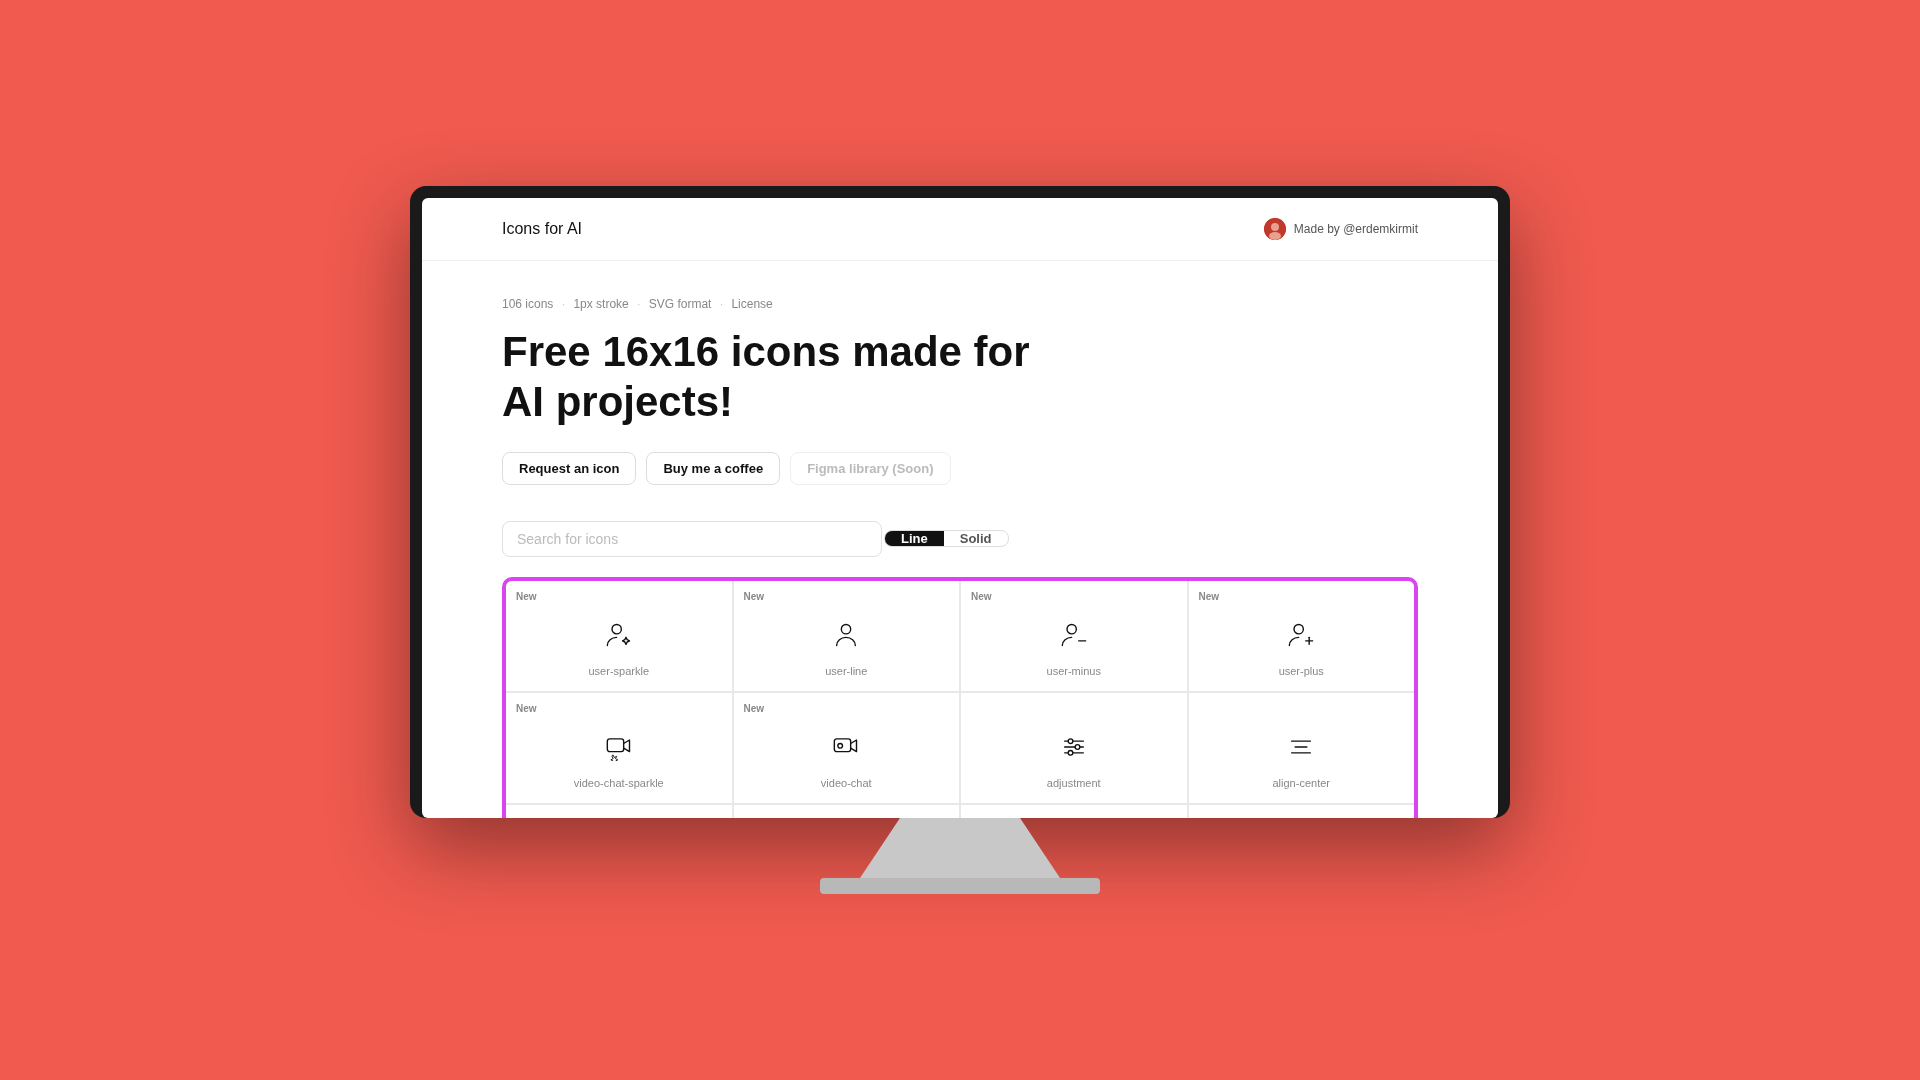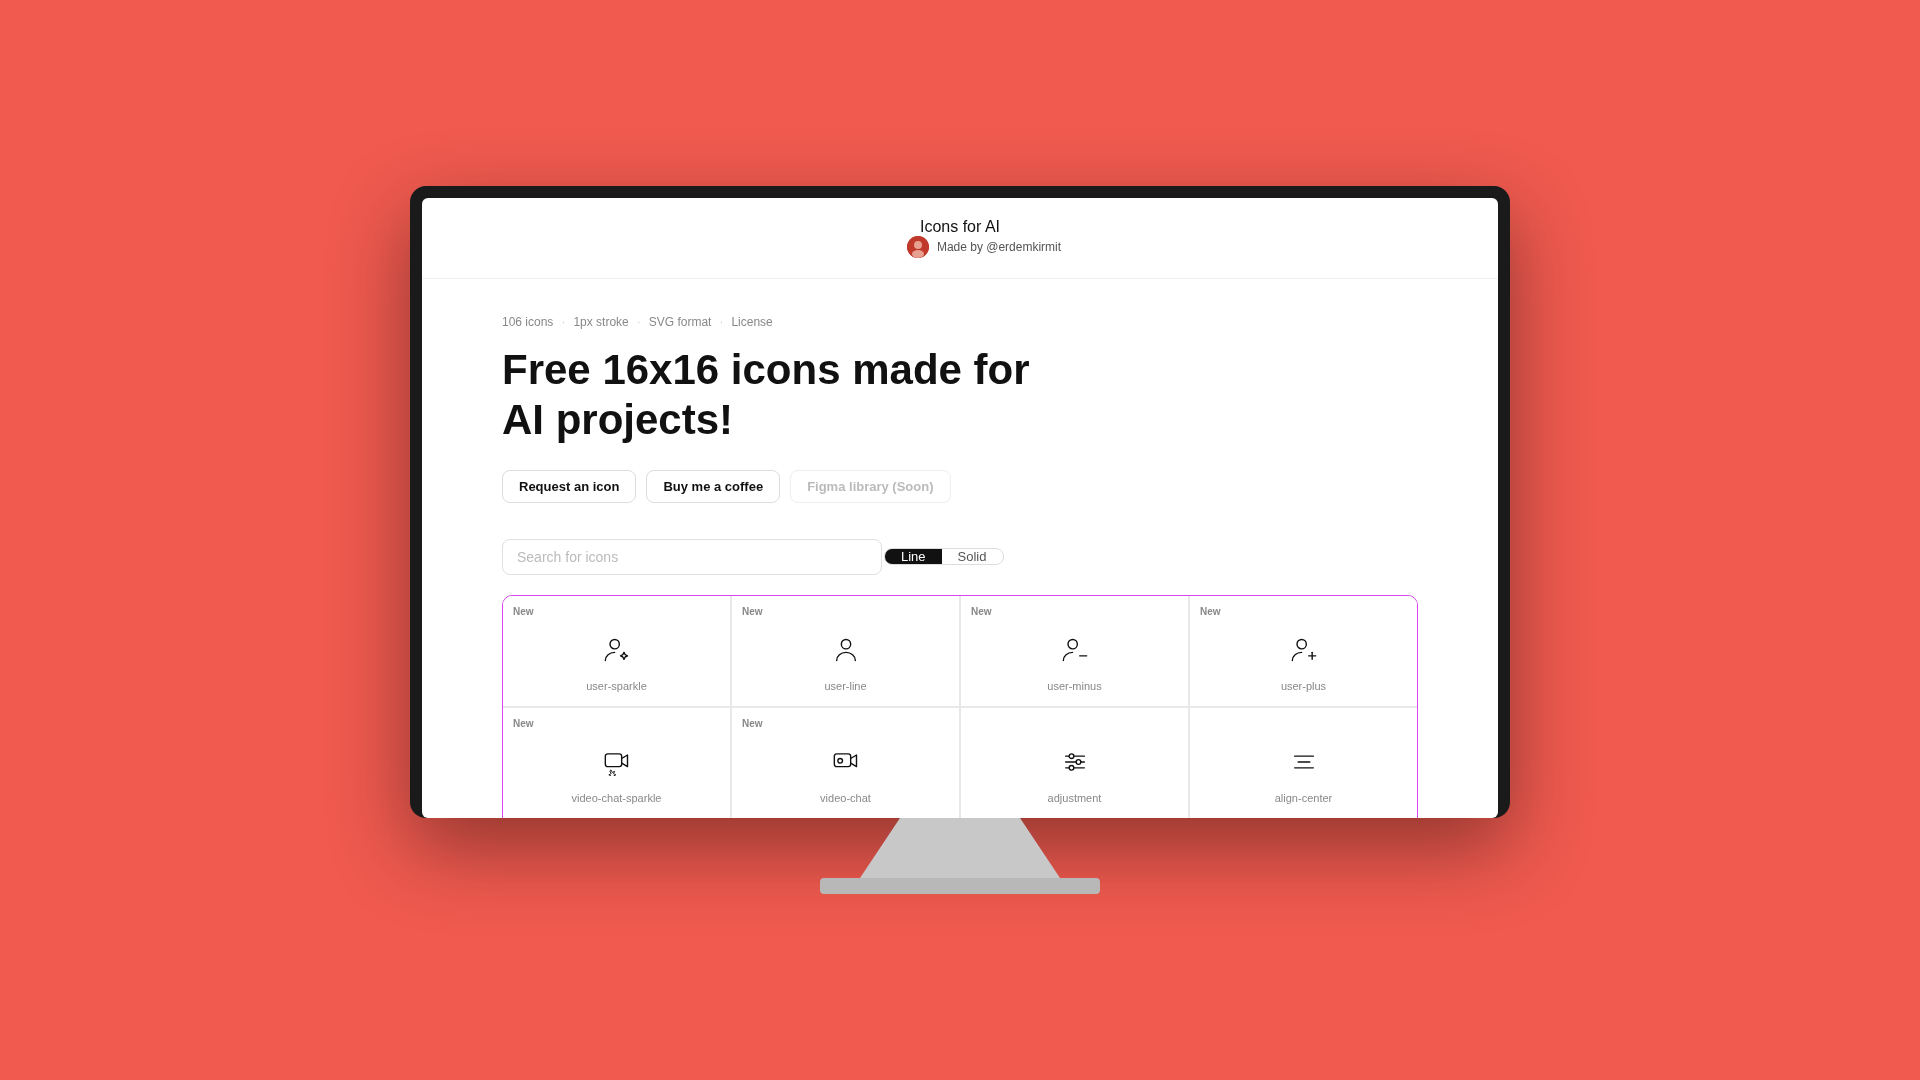--- a/index.html
+++ b/index.html
@@ -43,21 +43,20 @@
       border-radius: 4px;
     }
 
     
     .app-header {
       display: flex;
       align-items: center;
       justify-content: space-between;
       padding: 20px 80px;
       border-bottom: 1px solid #f0f0f0;
-      flex-direction: column;
     }
     .app-logo {
       font-size: 16px;
       font-weight: 500;
       color: #111;
     }
     .made-by {
       display: flex;
       align-items: center;
       gap: 8px;
@@ -145,38 +144,38 @@
     .style-toggle {
       display: flex;
       border: 1px solid #ddd;
       border-radius: 8px;
       overflow: hidden;
       background: #fff;
     }
     .style-btn {
       padding: 0 16px;
       font-size: 13px;
-      font-weight: 400;
+      font-weight: 700;
       cursor: pointer;
       border: none;
       background: transparent;
       color: #555;
     }
     .style-btn.active {
       background: #111;
       color: #fff;
     }
 
     
     .icons-grid {
       display: grid;
       grid-template-columns: repeat(4, 1fr);
       gap: 2px;
       background: #e8e8e8;
-      border: 1px solid #d946ef;
+      border: 4px solid #d946ef;
       border-radius: 10px;
       overflow: hidden;
     }
     .icon-cell {
       background: #fff;
       display: flex;
       flex-direction: column;
       align-items: center;
       justify-content: flex-end;
       padding: 12px 10px 14px;

